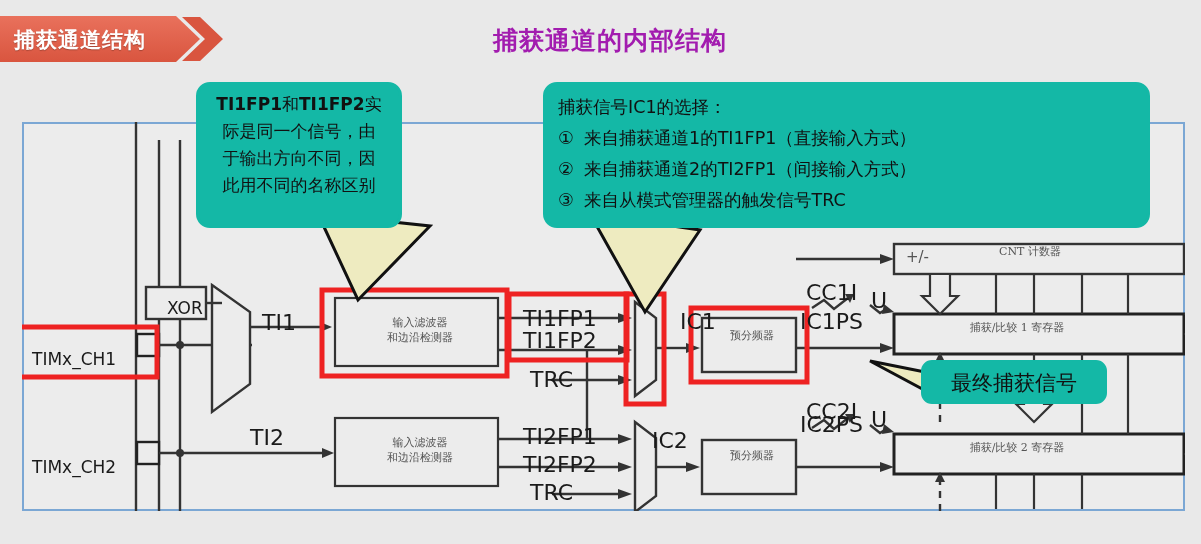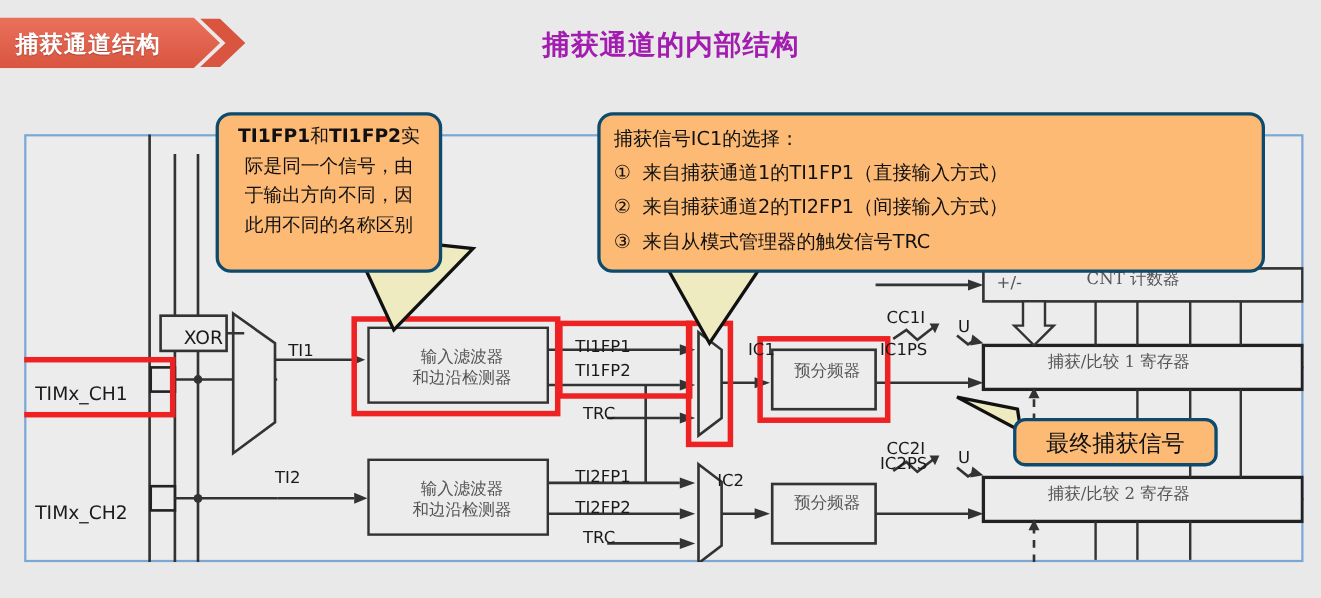--- a/index.html
+++ b/index.html
@@ -29,22 +29,22 @@
 
   
   #diagram-frame{
     left:22px;top:122px;width:1163px;height:389px;
     border:2px solid #7ba7d4;background:#ececec;box-sizing:border-box;
   }
   #diagram-svg{left:22px;top:122px;}
 
   
   .callout{
-    background:#fdba74;border:3px solid #0c4a6e;border-radius:14px;
-    box-sizing:border-box;color:#111;margin-top:20px;
+    background:#14b8a6;border:3px solid #14b8a6;border-radius:14px;
+    box-sizing:border-box;color:#111;
   }
   #callout-left{
     left:196px;top:82px;width:206px;height:146px;
     padding:6px 8px 0 8px;font-size:17px;line-height:27px;
     text-align:center;
   }
   #callout-left .hl{font-weight:bold;}
   #callout-right{
     left:543px;top:82px;width:607px;height:146px;
     padding:7px 8px 0 12px;font-size:17.5px;line-height:31px;
@@ -57,24 +57,24 @@
     border-width:3px;border-radius:11px;
     font-family:"DejaVu Serif","Liberation Serif",serif;
   }
   .tail{pointer-events:none;}
 
   
   .lbl{
     position:absolute;color:#1a1a1a;white-space:nowrap;
     font-family:"DejaVu Sans","Liberation Sans",sans-serif;
   }
-  .lbl-sig{font-size:15px;font-weight:500;text-align:right;}
+  .lbl-sig{font-size:22px;font-weight:500;text-align:right;}
   .lbl-pin{font-size:17px;}
   .lbl-cn{
-    font-size:15px;color:#555;
+    font-size:11px;color:#555;
     font-family:"DejaVu Serif","Liberation Serif",serif;
     text-align:center;
   }
   .lbl-xor{font-size:17px;}
   .lbl-small{font-size:15px;}
 </style>
 </head>
 <body>
 
 <div class="abs" id="banner">

